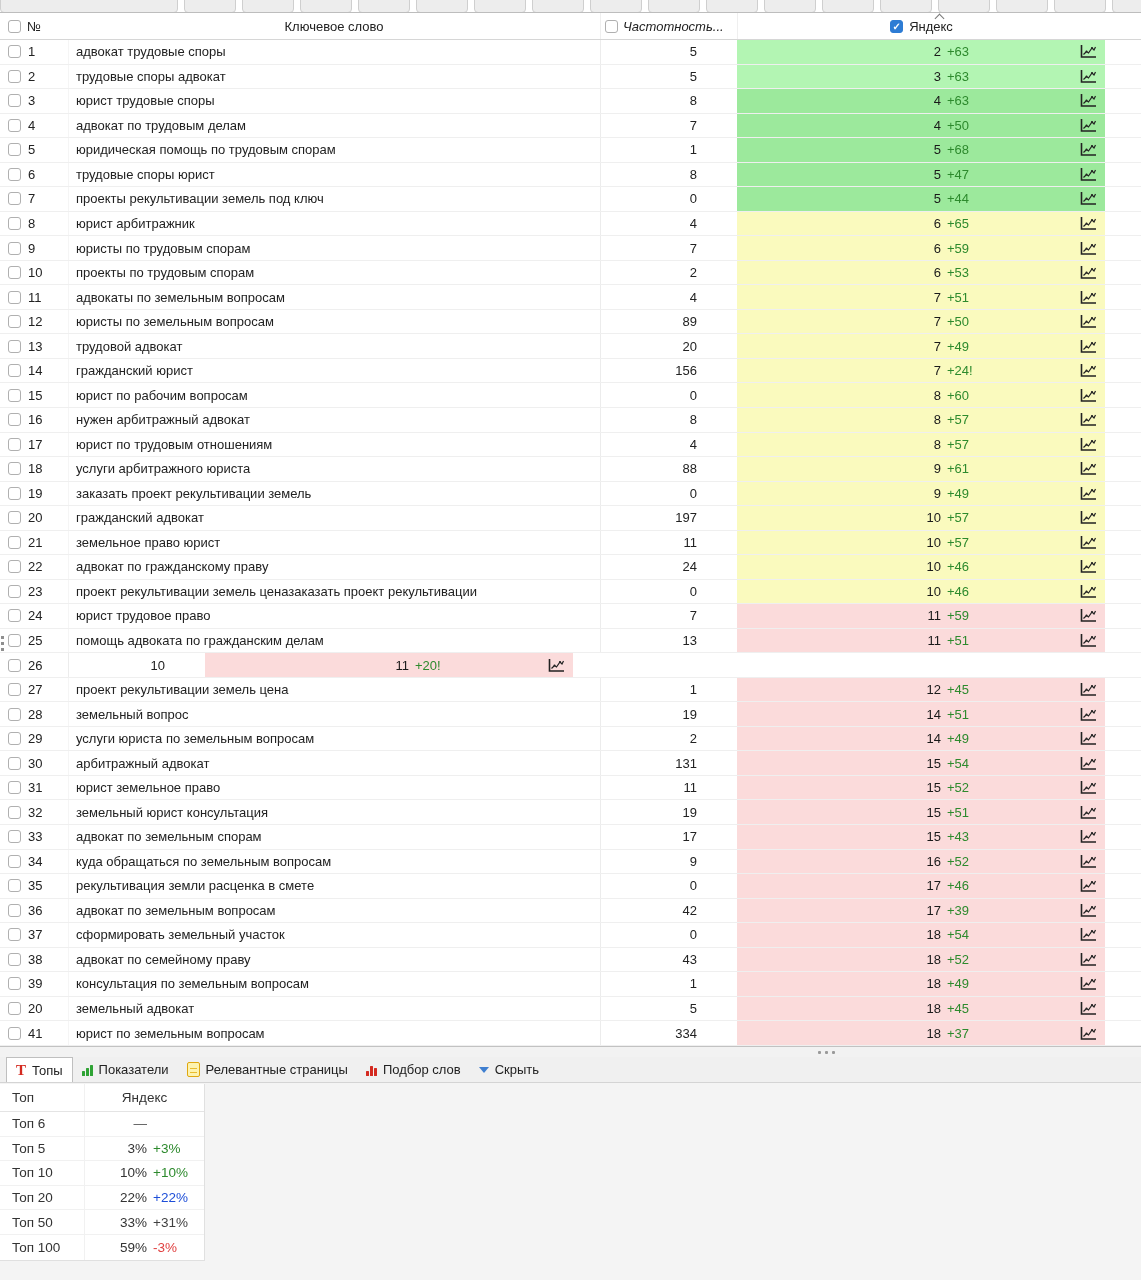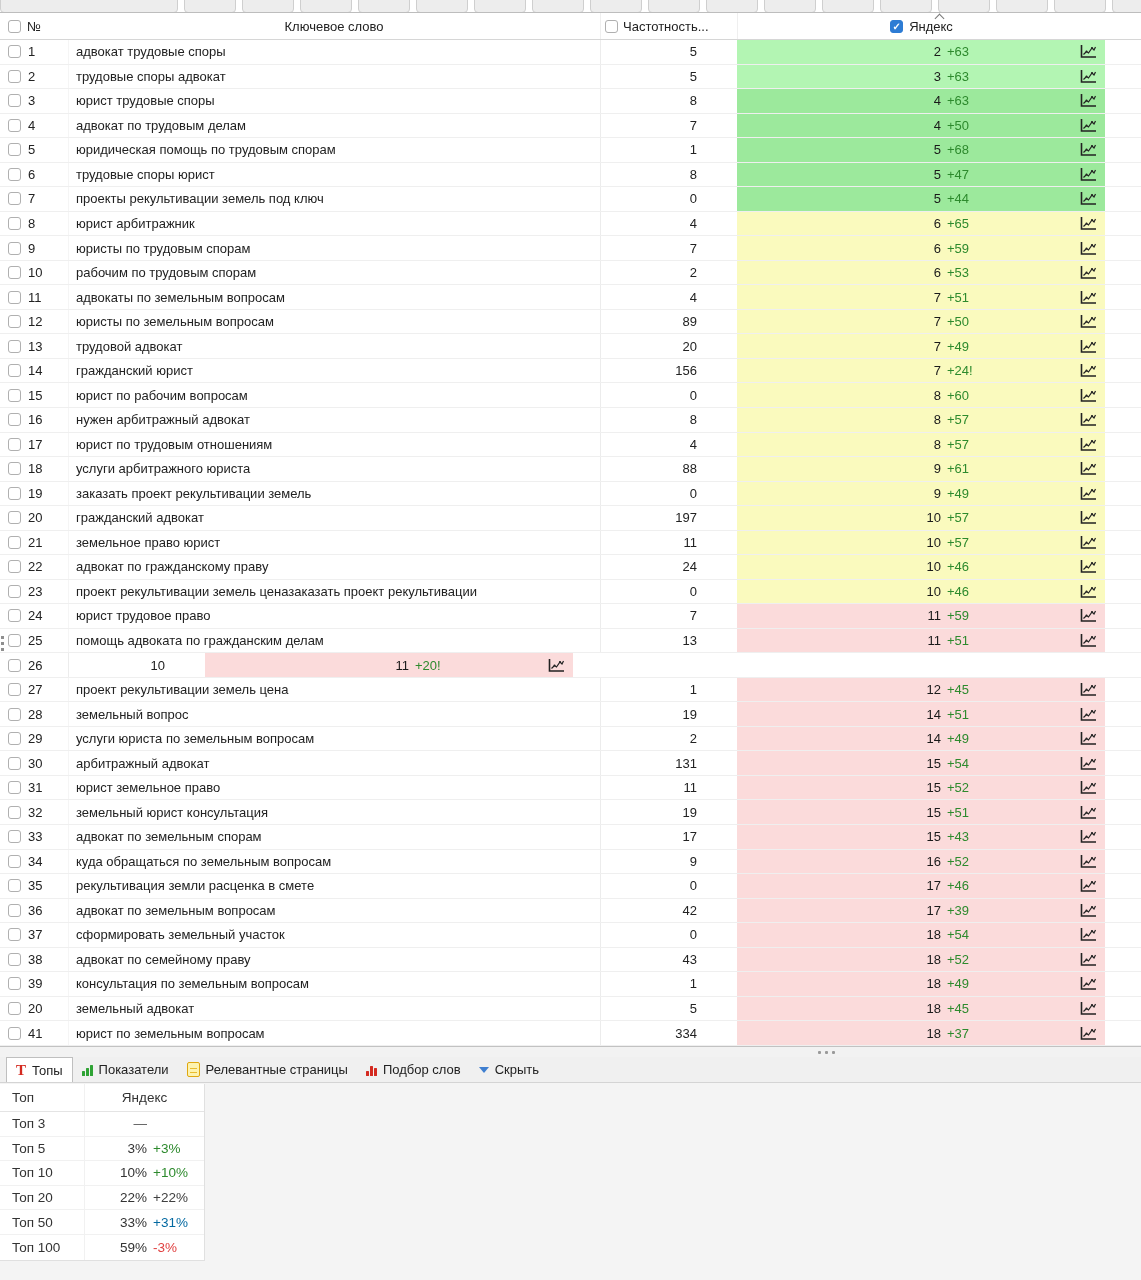--- a/index.html
+++ b/index.html
@@ -12,21 +12,21 @@
   .tb-btn{height:22px;margin-top:-11px;border:1px solid #cfcfcf;border-radius:4px;background:#ededed;flex:none;}
 
   
   .table-left-edge{position:absolute;left:0;top:13px;width:1px;height:1033px;background:#d9d9d9;}
   .thead{position:absolute;top:13px;left:0;width:1141px;height:27px;background:#fff;
        border-bottom:1px solid #d6d6d6;display:flex;box-sizing:border-box;font-size:13px;}
   .hc{display:flex;align-items:center;box-sizing:border-box;}
   .hc1{width:68px;padding-left:8px;gap:6px;}
   .hc2{width:532px;justify-content:center;align-items:center;}
   .hc3{width:137px;gap:5px;padding-left:4px;border-left:1px solid #efefef;}
-  .hc3 .lbl{white-space:nowrap;overflow:hidden;text-overflow:ellipsis;max-width:108px;}
+  .hc3 .lbl{white-space:nowrap;overflow:hidden;text-overflow:ellipsis;max-width:108px;font-style:italic;}
   .hc4{width:368px;justify-content:center;gap:6px;position:relative;border-left:1px solid #efefef;}
   .hc5{flex:1;}
   .sort-caret{position:absolute;top:2px;left:calc(50% + 14px);width:6px;height:6px;
        border-left:1.4px solid #777;border-top:1.4px solid #777;transform:rotate(45deg);}
 
   .cb{width:13px;height:13px;border:1px solid #b0b0b0;border-radius:3px;background:#fff;
       box-sizing:border-box;flex:none;}
   .cb.checked{border-color:#2d7cd4;color:#fff;font-size:10px;line-height:11px;text-align:center;font-weight:bold;}
 
   .tbody{position:absolute;top:40px;left:0;width:1141px;height:1006px;}
@@ -328,21 +328,21 @@
       </span>
     </div>
     <div class="rc rc5"></div>
   </div>
 
   <div class="trow">
     <div class="rc rc1">
       <span class="cb"></span>
       <span>10</span>
     </div>
-    <div class="rc rc2">рабочим по трудовым спорам</div>
+    <div class="rc rc2">проекты по трудовым спорам</div>
     <div class="rc rc3">2</div>
     <div class="rc rc4" style="background: rgb(250, 250, 190);">
       <span class="pos">6</span>
       <span class="chg" style="color: rgb(45, 138, 45);">+53</span>
       <span class="chart-btn">
         <svg width="18" height="15" viewBox="0 0 18 15">
           <path d="M2.5 1 L2.5 13 L17 13" stroke="#222" stroke-width="1.6" fill="none"></path>
           <polyline points="4.5,10.5 7.5,7.5 9.5,9 13,4 15,6 16.5,3" stroke="#222" stroke-width="1.2" fill="none"></polyline>
           <circle cx="7.5" cy="7.5" r="1" fill="#222"></circle>
               <circle cx="13" cy="4" r="1" fill="#222"></circle>
@@ -1080,21 +1080,21 @@
   </div>
 
   <div class="panel">
     <div class="tops-table">
       <div class="tthead">
         <div class="tc1">Топ</div>
         <div class="tc2 center">Яндекс</div>
       </div>
       <div id="tops-body">
   <div class="ttrow">
-    <div class="tc1">Топ 3</div>
+    <div class="tc1">Топ 6</div>
     <div class="tc2">
       <span class="tval tdash">—</span>
       <span class="tchg"></span>
     </div>
   </div>
 
   <div class="ttrow">
     <div class="tc1">Топ 5</div>
     <div class="tc2">
       <span class="tval">3%</span>
@@ -1107,29 +1107,29 @@
     <div class="tc2">
       <span class="tval">10%</span>
       <span class="tchg" style="color: rgb(45, 138, 45);">+10%</span>
     </div>
   </div>
 
   <div class="ttrow">
     <div class="tc1">Топ 20</div>
     <div class="tc2">
       <span class="tval">22%</span>
-      <span class="tchg" style="color: #404040;">+22%</span>
+      <span class="tchg" style="color: #1d4ed8;">+22%</span>
     </div>
   </div>
 
   <div class="ttrow">
     <div class="tc1">Топ 50</div>
     <div class="tc2">
       <span class="tval">33%</span>
-      <span class="tchg" style="color: #0369a1;">+31%</span>
+      <span class="tchg" style="color: #404040;">+31%</span>
     </div>
   </div>
 
   <div class="ttrow">
     <div class="tc1">Топ 100</div>
     <div class="tc2">
       <span class="tval">59%</span>
       <span class="tchg" style="color: rgb(224, 64, 64);">-3%</span>
     </div>
   </div>

